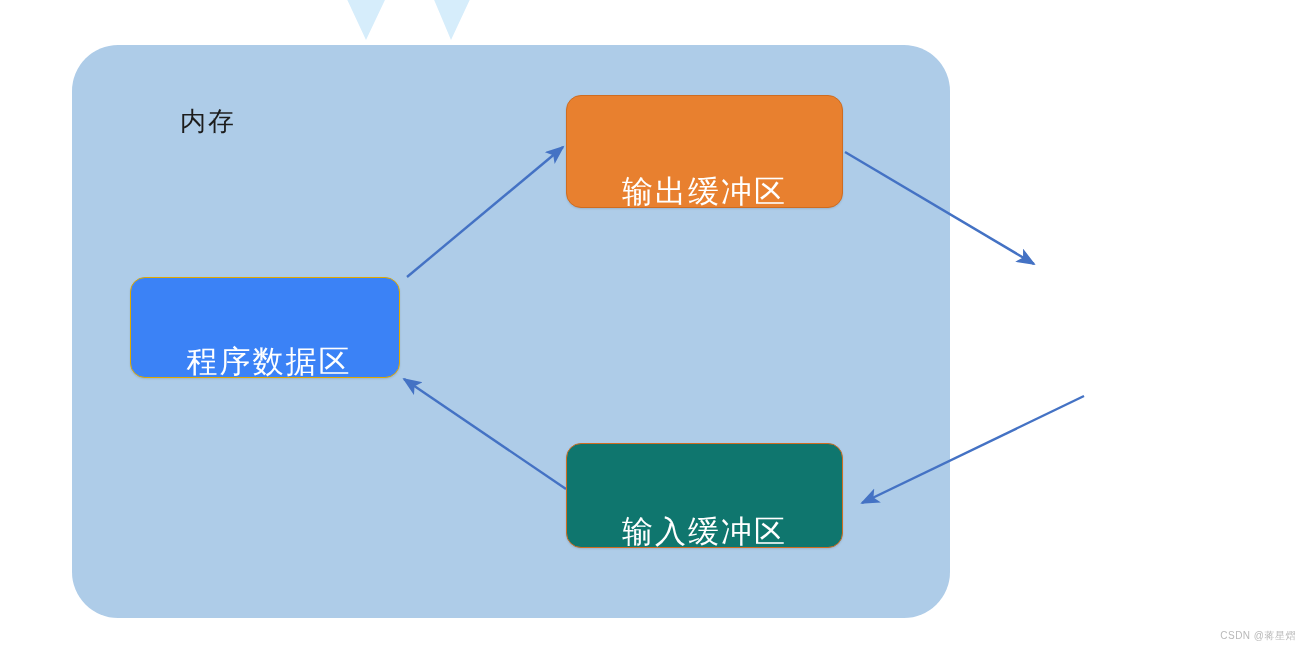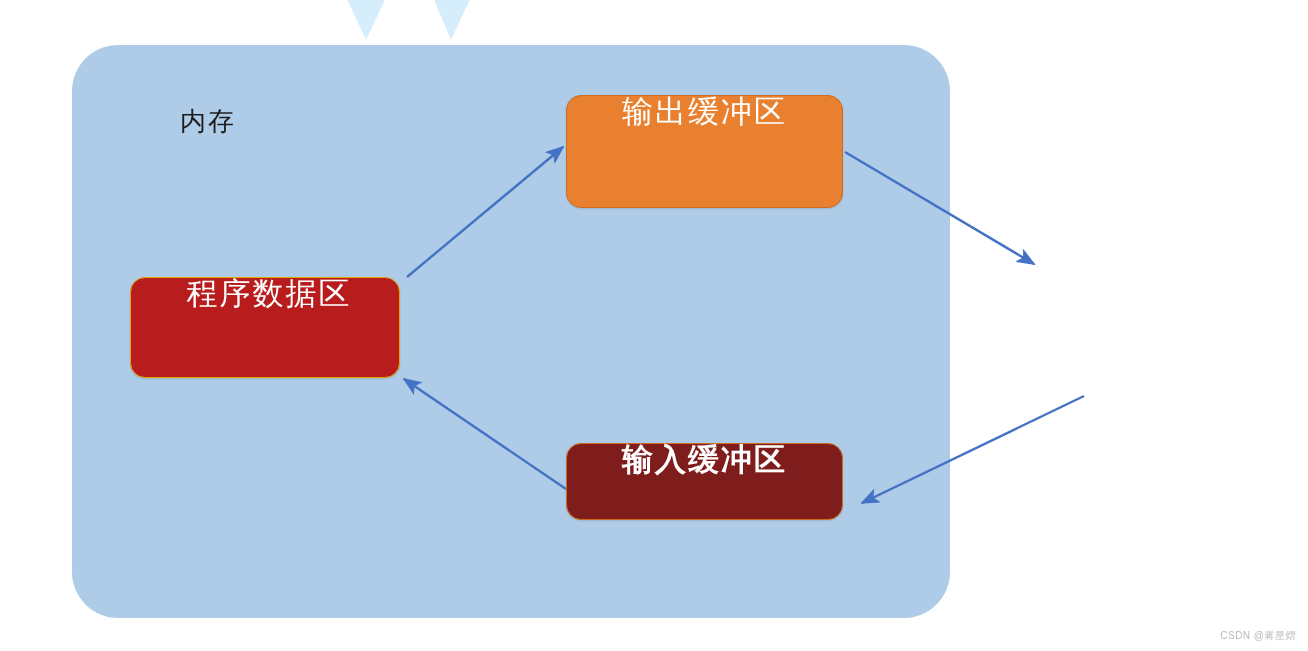--- a/index.html
+++ b/index.html
@@ -60,38 +60,38 @@
     font-size: 26px;
     color: #1c1c1c;
     letter-spacing: 2px;
     line-height: 1;
   }
 
   
   .node {
     position: absolute;
     display: flex;
-    align-items: flex-start;
+    align-items: flex-end;
     justify-content: center;
     color: #ffffff;
     letter-spacing: 2px;
     box-sizing: border-box;
     line-height: 1;
   }
 
   .node-rect {
     border-radius: 15px;
   }
 
   .node-program-data {
     left: 130px;
     top: 277px;
     width: 270px;
     height: 101px;
-    background: #b91c1c;
+    background: #3b82f6;
     border: 1px solid #e0a900;
     font-size: 31px;
     box-shadow: 0 1px 2px rgba(0,0,0,0.12);
     padding-left: 8px;
   }
 
   .node-output-buffer {
     left: 566px;
     top: 95px;
     width: 277px;
@@ -99,26 +99,25 @@
     background: #e8802f;
     border: 1px solid #cf6c20;
     font-size: 31px;
     box-shadow: 0 1px 2px rgba(0,0,0,0.12);
   }
 
   .node-input-buffer {
     left: 566px;
     top: 443px;
     width: 277px;
-    height: 77px;
-    background: #7f1d1d;
+    height: 105px;
+    background: #0f766e;
     border: 1px solid #cf6c20;
     font-size: 31px;
     box-shadow: 0 1px 2px rgba(0,0,0,0.12);
-    font-weight: bold;
   }
 
   .node-hard-disk {
     left: 1007px;
     top: 274px;
     width: 180px;
     height: 106px;
     background: #6eaf46;
     border: 1px solid #5f9b3b;
     border-radius: 50%;

